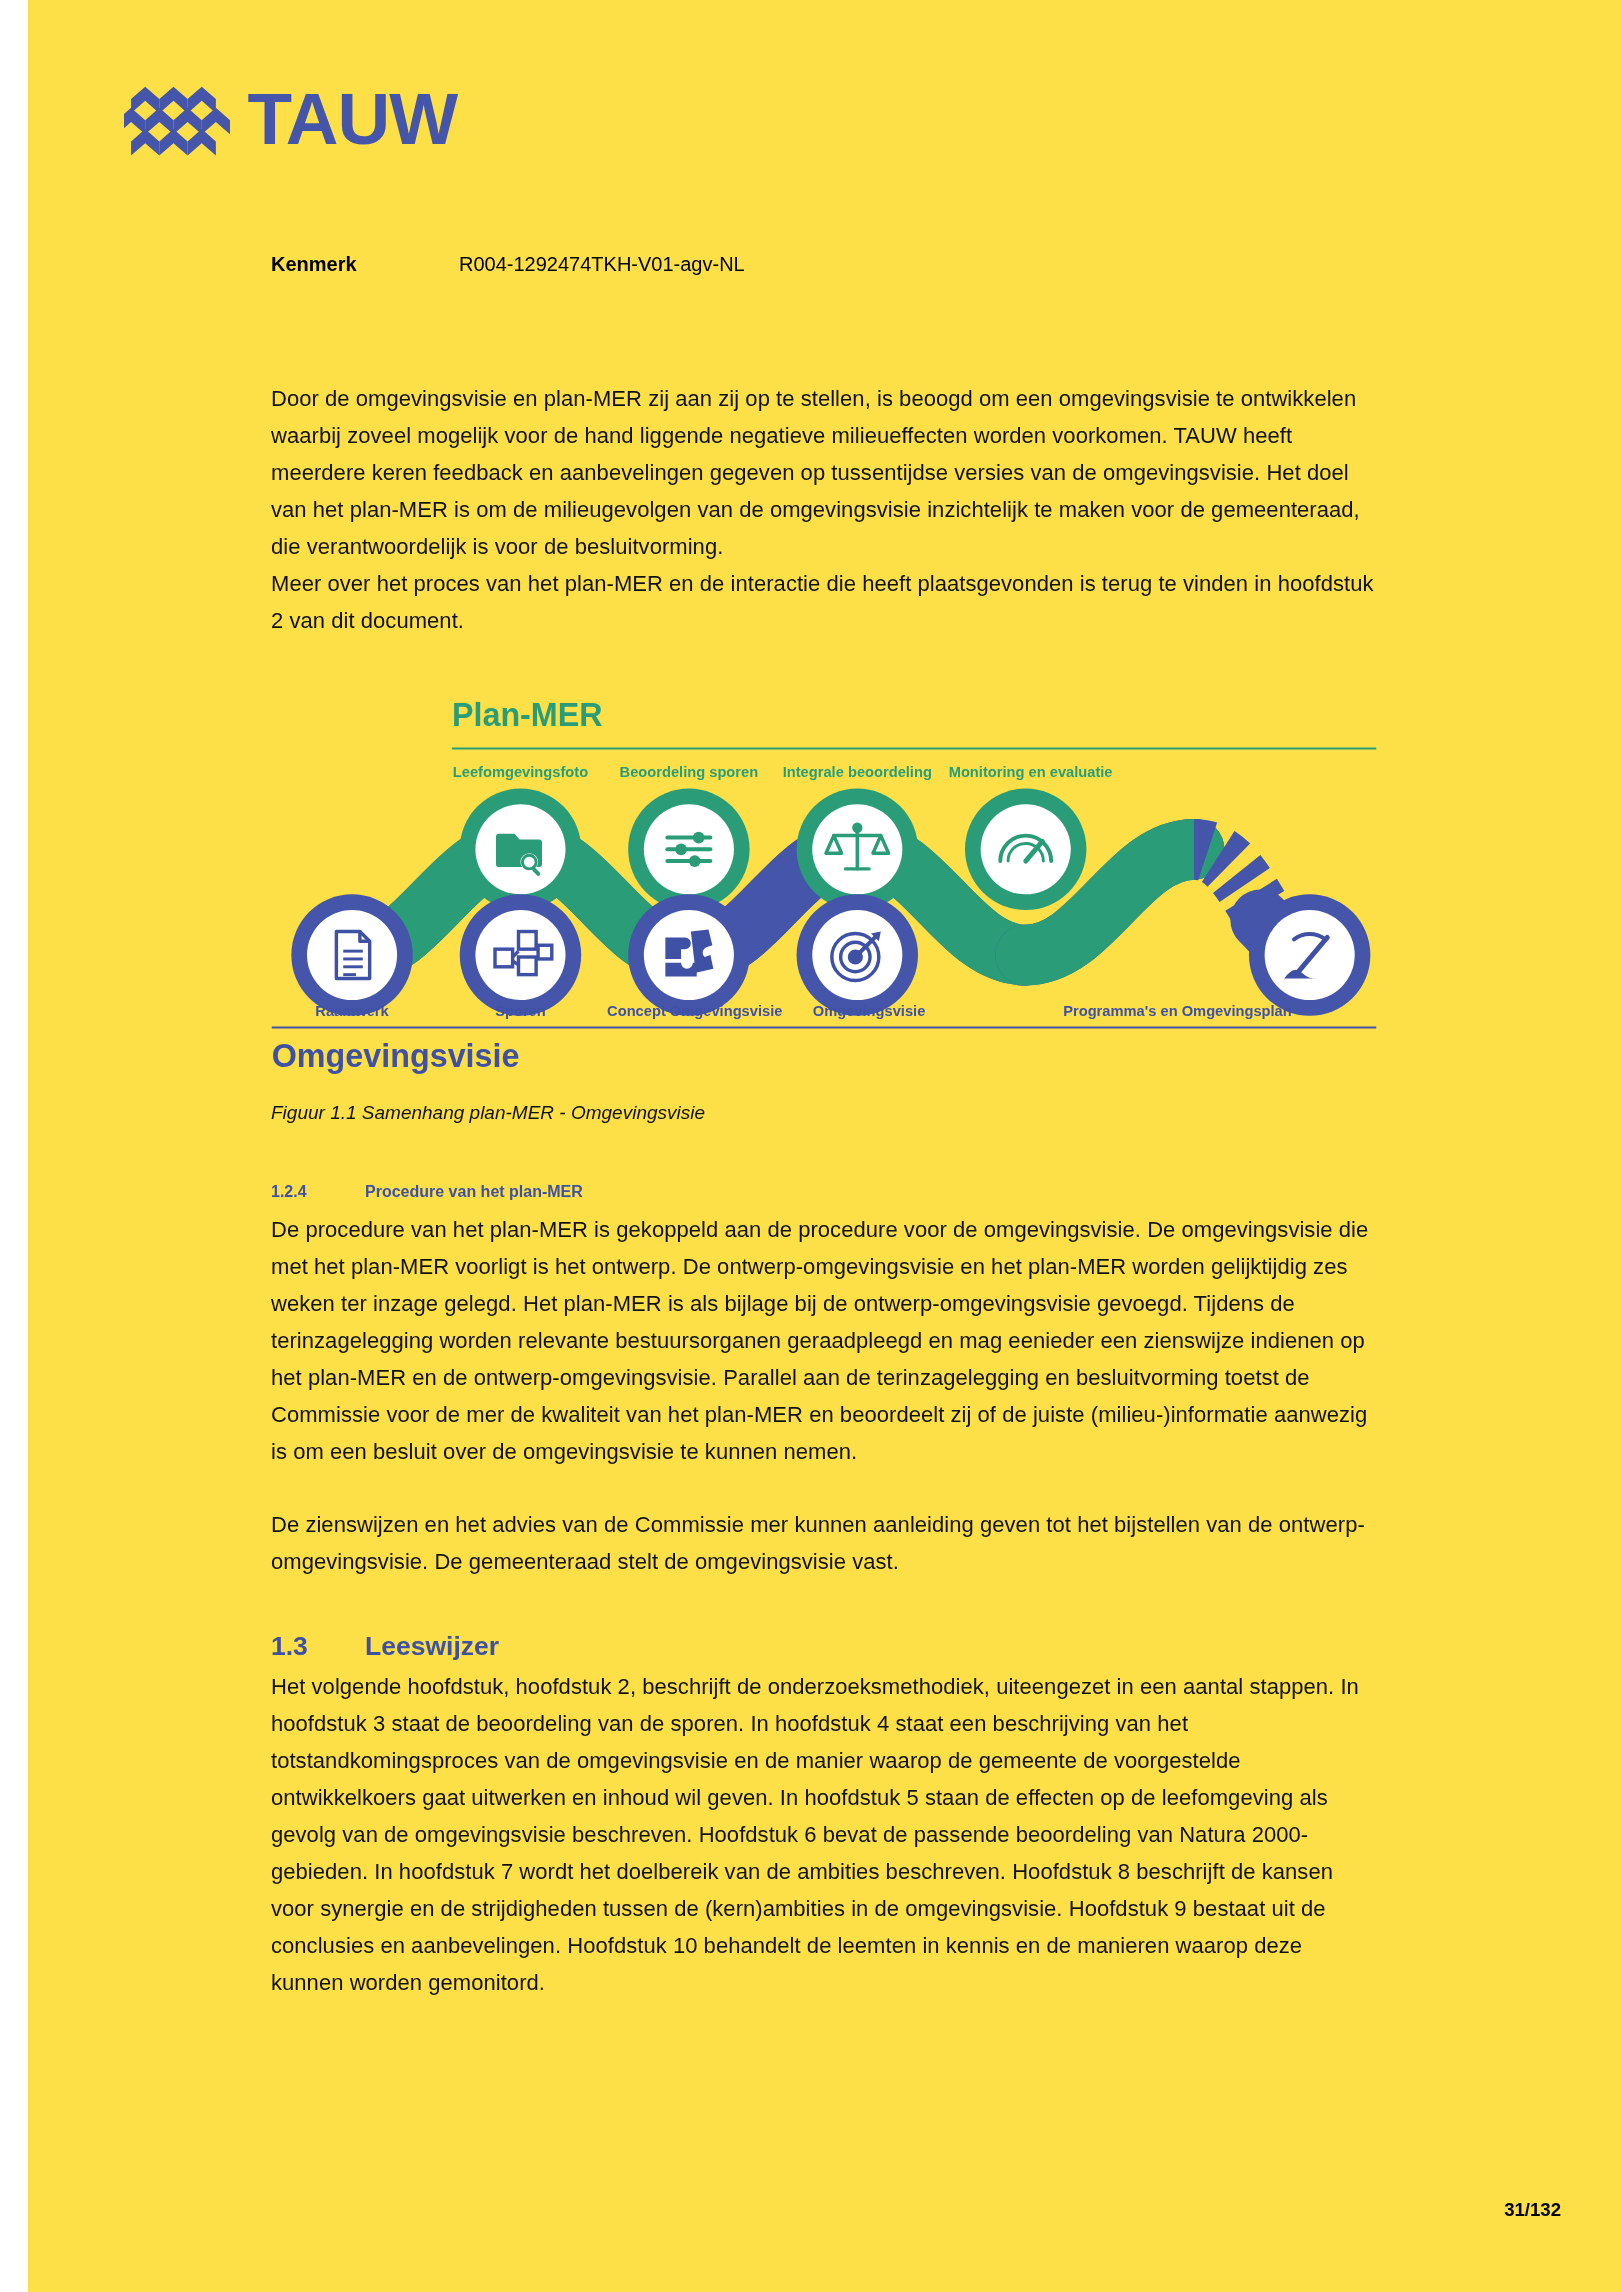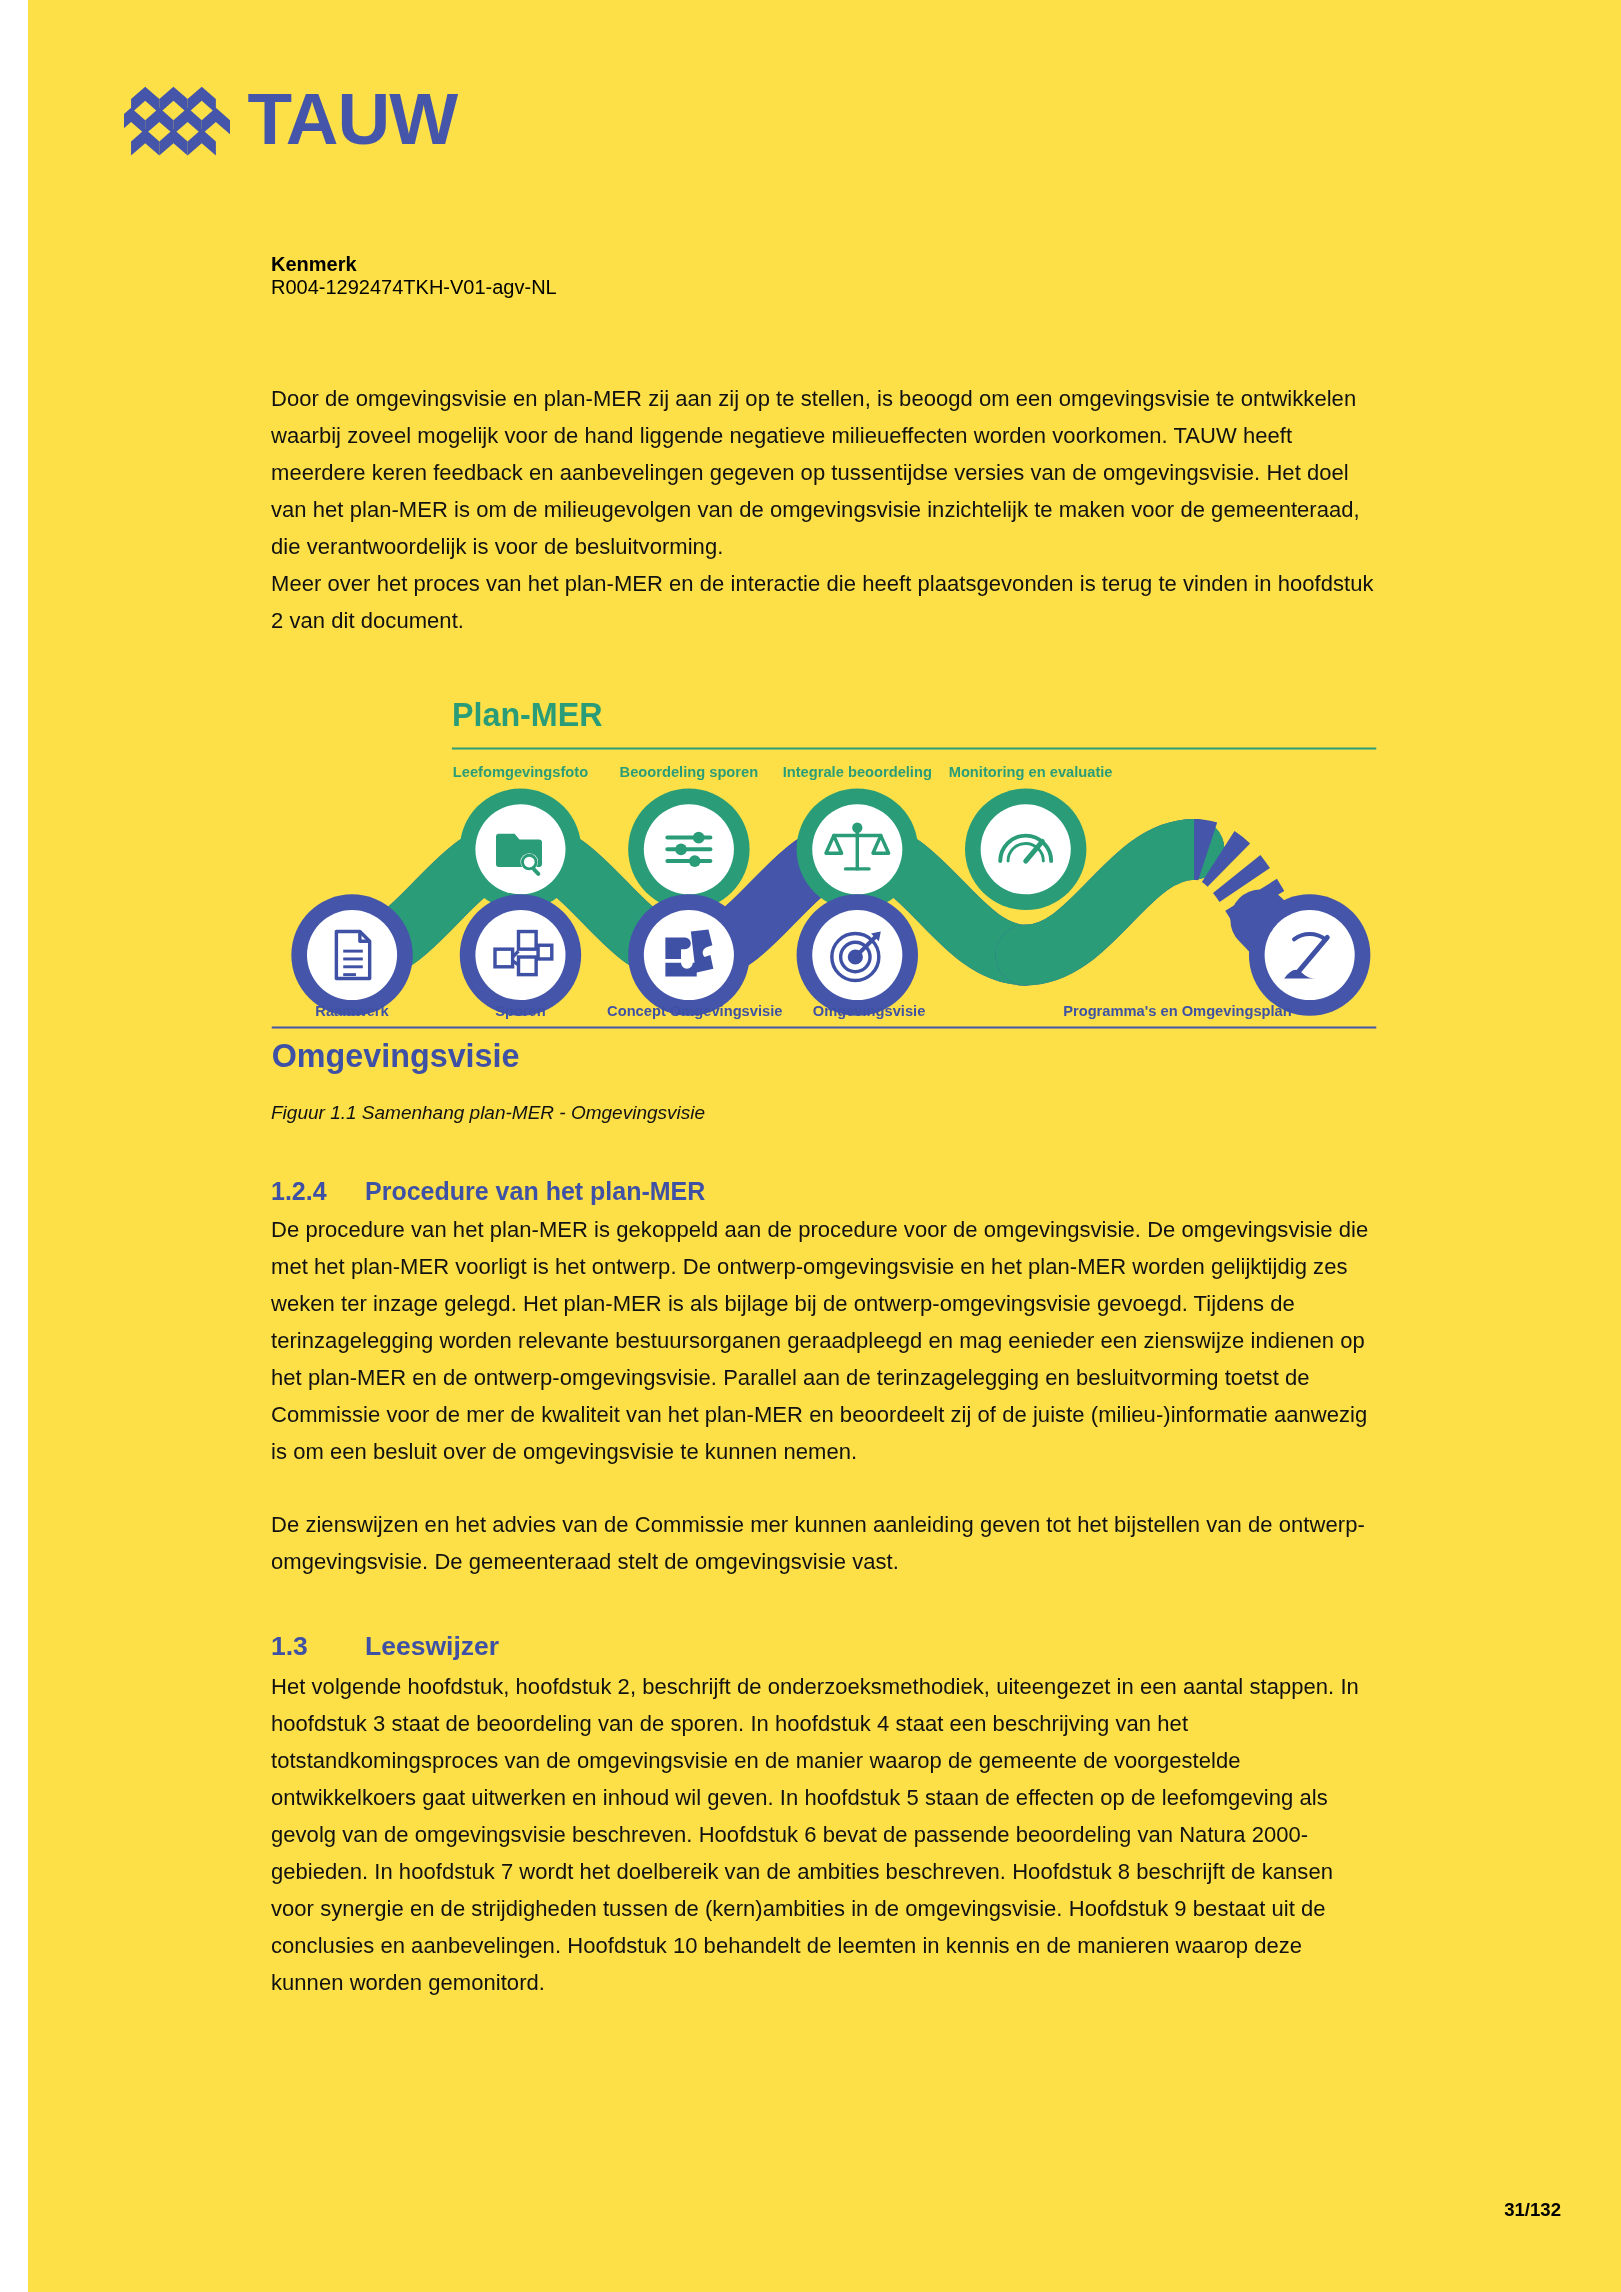--- a/index.html
+++ b/index.html
@@ -41,21 +41,20 @@
     padding-bottom: 7.8px;
   }
 
   
   .kenmerk-row {
     position: absolute;
     left: 243px;
     top: 253px;
     display: flex;
     font-size: 20px;
-    flex-direction: column;
   }
   .kenmerk-label {
     font-weight: 700;
     width: 188px;
     color: #000;
   }
   .kenmerk-value {
     font-weight: 400;
     color: #000;
   }
@@ -72,21 +71,21 @@
     font-size: 22px;
     line-height: 37px;
     color: #111;
     letter-spacing: 0.05px;
   }
   .gap-sm { height: 36px; }
   .gap-md { height: 45px; }
 
   h3.heading {
     margin: 0;
-    font-size: 25px;
+    font-size: 16px;
     font-weight: 700;
     color: #3f51a5;
     display: flex;
     line-height: 39px;
   }
   h3.heading .num { width: 94px; flex: 0 0 94px; }
   h2.heading {
     margin: 0;
     font-size: 26.5px;
     font-weight: 700;

